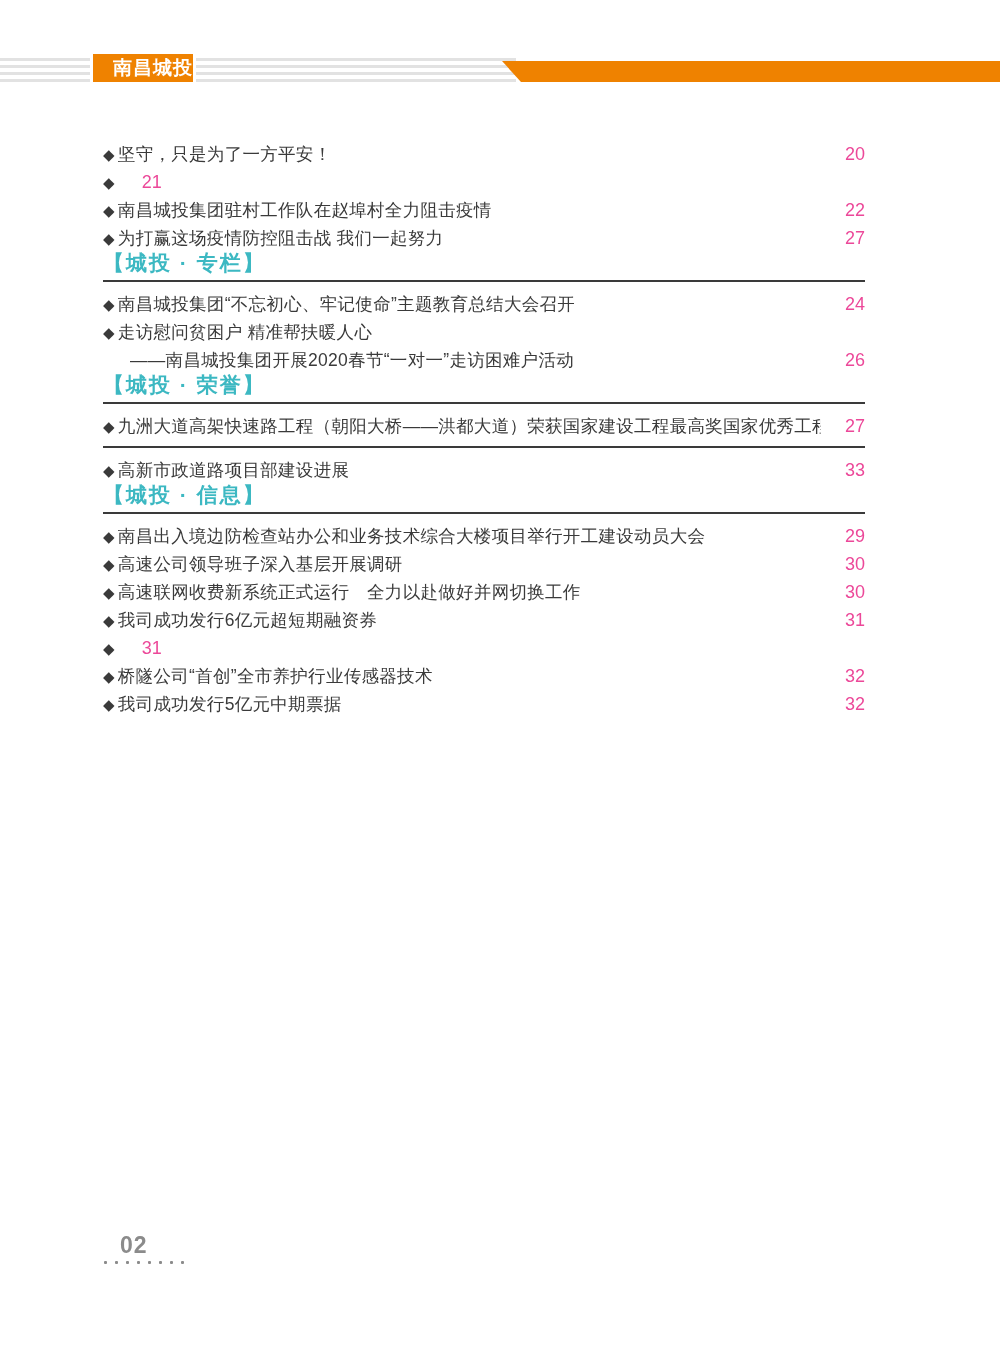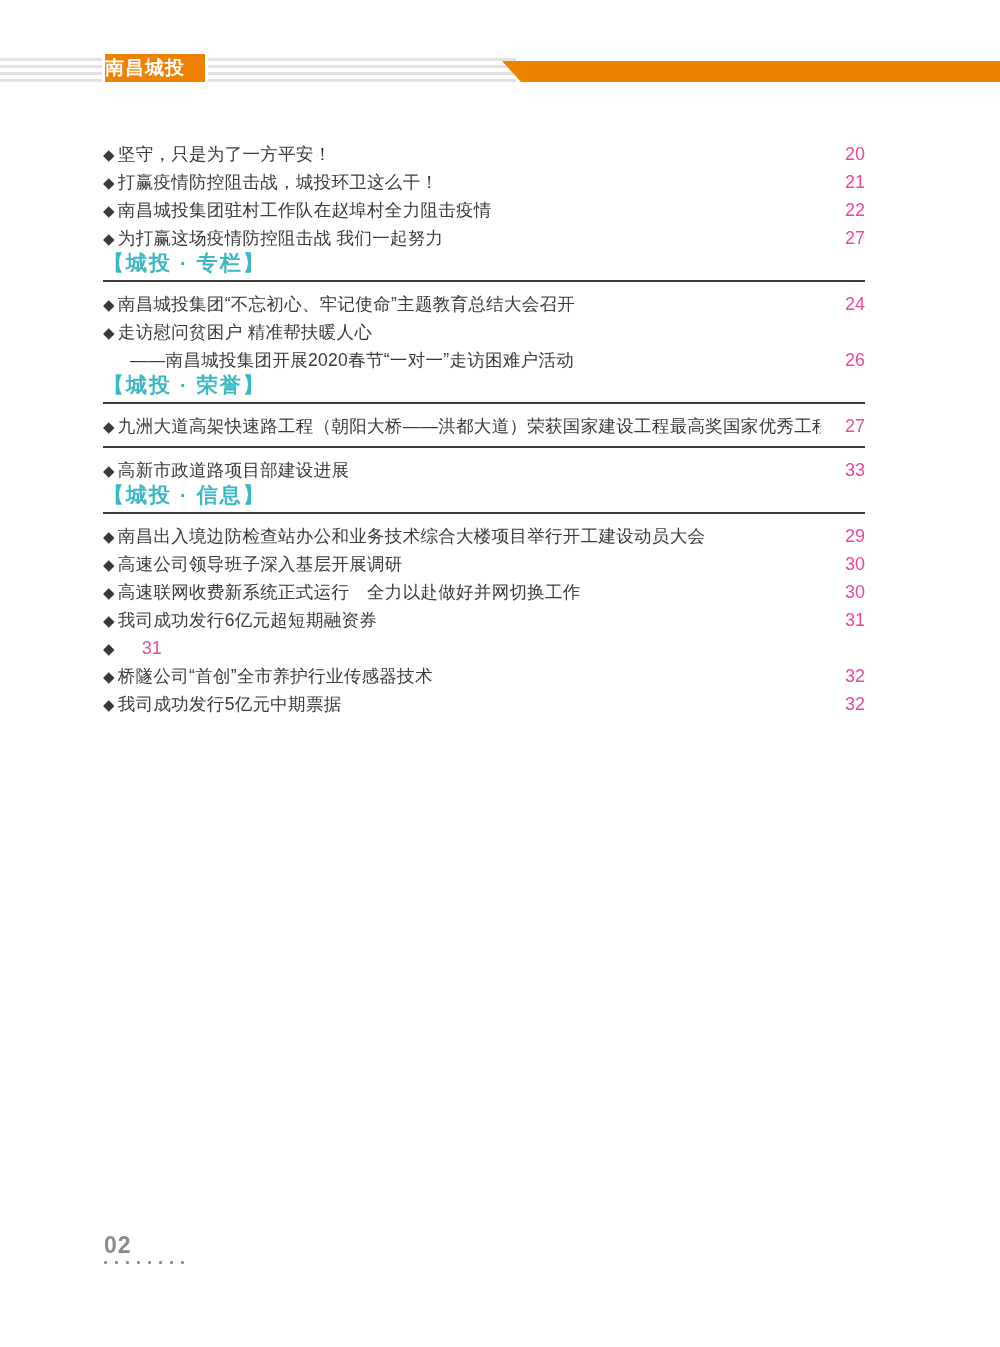--- a/index.html
+++ b/index.html
@@ -19,25 +19,25 @@
     background:#fff;
     overflow:hidden;
   }
   
   .stripes{
     position:absolute;left:0;top:58px;
     width:516px;height:24px;
     background:repeating-linear-gradient(to bottom, var(--stripe) 0 3px, #ffffff 3px 7px);
   }
   .brand-badge{
-    position:absolute;left:105px;top:54px;
+    position:absolute;left:93px;top:54px;
     width:100px;height:28px;
     background:var(--orange);
     box-shadow:0 0 0 3px #ffffff;
-    display:flex;align-items:center;justify-content:flex-start;
+    display:flex;align-items:center;justify-content:flex-end;
     color:#ffffff;font-size:19px;font-weight:bold;letter-spacing:1px;
   }
   .orange-band{
     position:absolute;left:502px;right:0;top:61px;height:21px;
     background:var(--orange);
     -webkit-clip-path:polygon(0 0,100% 0,100% 100%,19px 100%);
     clip-path:polygon(0 0,100% 0,100% 100%,19px 100%);
   }
   
   .content{
@@ -70,21 +70,21 @@
     font-size:21px;line-height:22px;font-weight:bold;
     letter-spacing:2px;
   }
   .section-rule{
     border:none;height:2px;background:var(--rule);
     margin:6px 0 0 0;width:100%;
   }
   .section-items{margin-top:8px;}
   
   .folio{
-    position:absolute;left:104px;top:1232px;
+    position:absolute;left:120px;top:1232px;
     font-size:23px;font-weight:bold;color:var(--folio);
     letter-spacing:1px;
   }
   .folio-dots{
     position:absolute;left:104px;top:1261px;
     display:flex;gap:8px;
   }
   .folio-dots i{
     width:3px;height:3px;background:var(--folio);
     border-radius:1px;display:block;
@@ -106,21 +106,20 @@
   <main class="content">
 
     <div class="section-items" style="margin-top:0">
       <div class="row">
         <span class="bullet">◆</span>
         <span class="text">坚守，只是为了一方平安！</span>
         <span class="pnum">20</span>
       </div>
       <div class="row">
         <span class="bullet">◆</span>
-        <span class="text">打赢疫情防控阻击战，城投环卫这么干！</span>
         <span class="pnum">21</span>
       </div>
       <div class="row">
         <span class="bullet">◆</span>
         <span class="text">南昌城投集团驻村工作队在赵埠村全力阻击疫情</span>
         <span class="pnum">22</span>
       </div>
       <div class="row">
         <span class="bullet">◆</span>
         <span class="text">为打赢这场疫情防控阻击战 我们一起努力</span>

